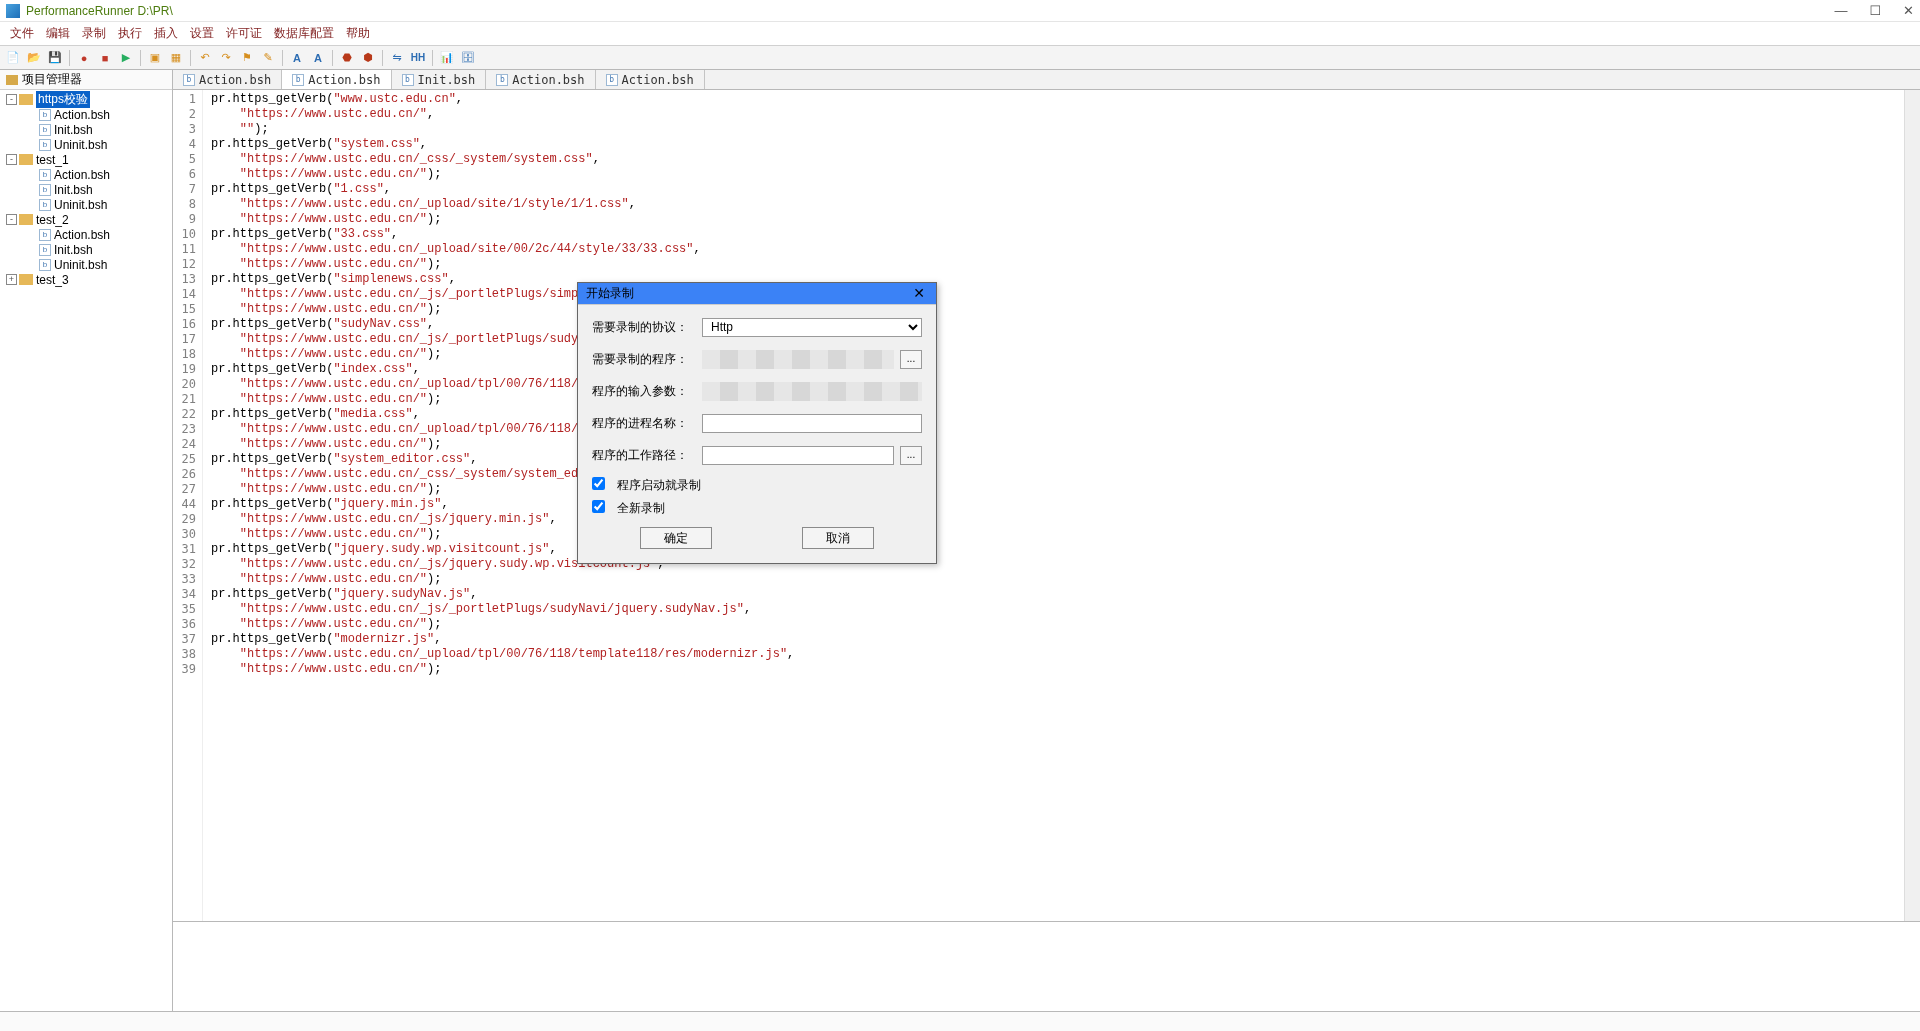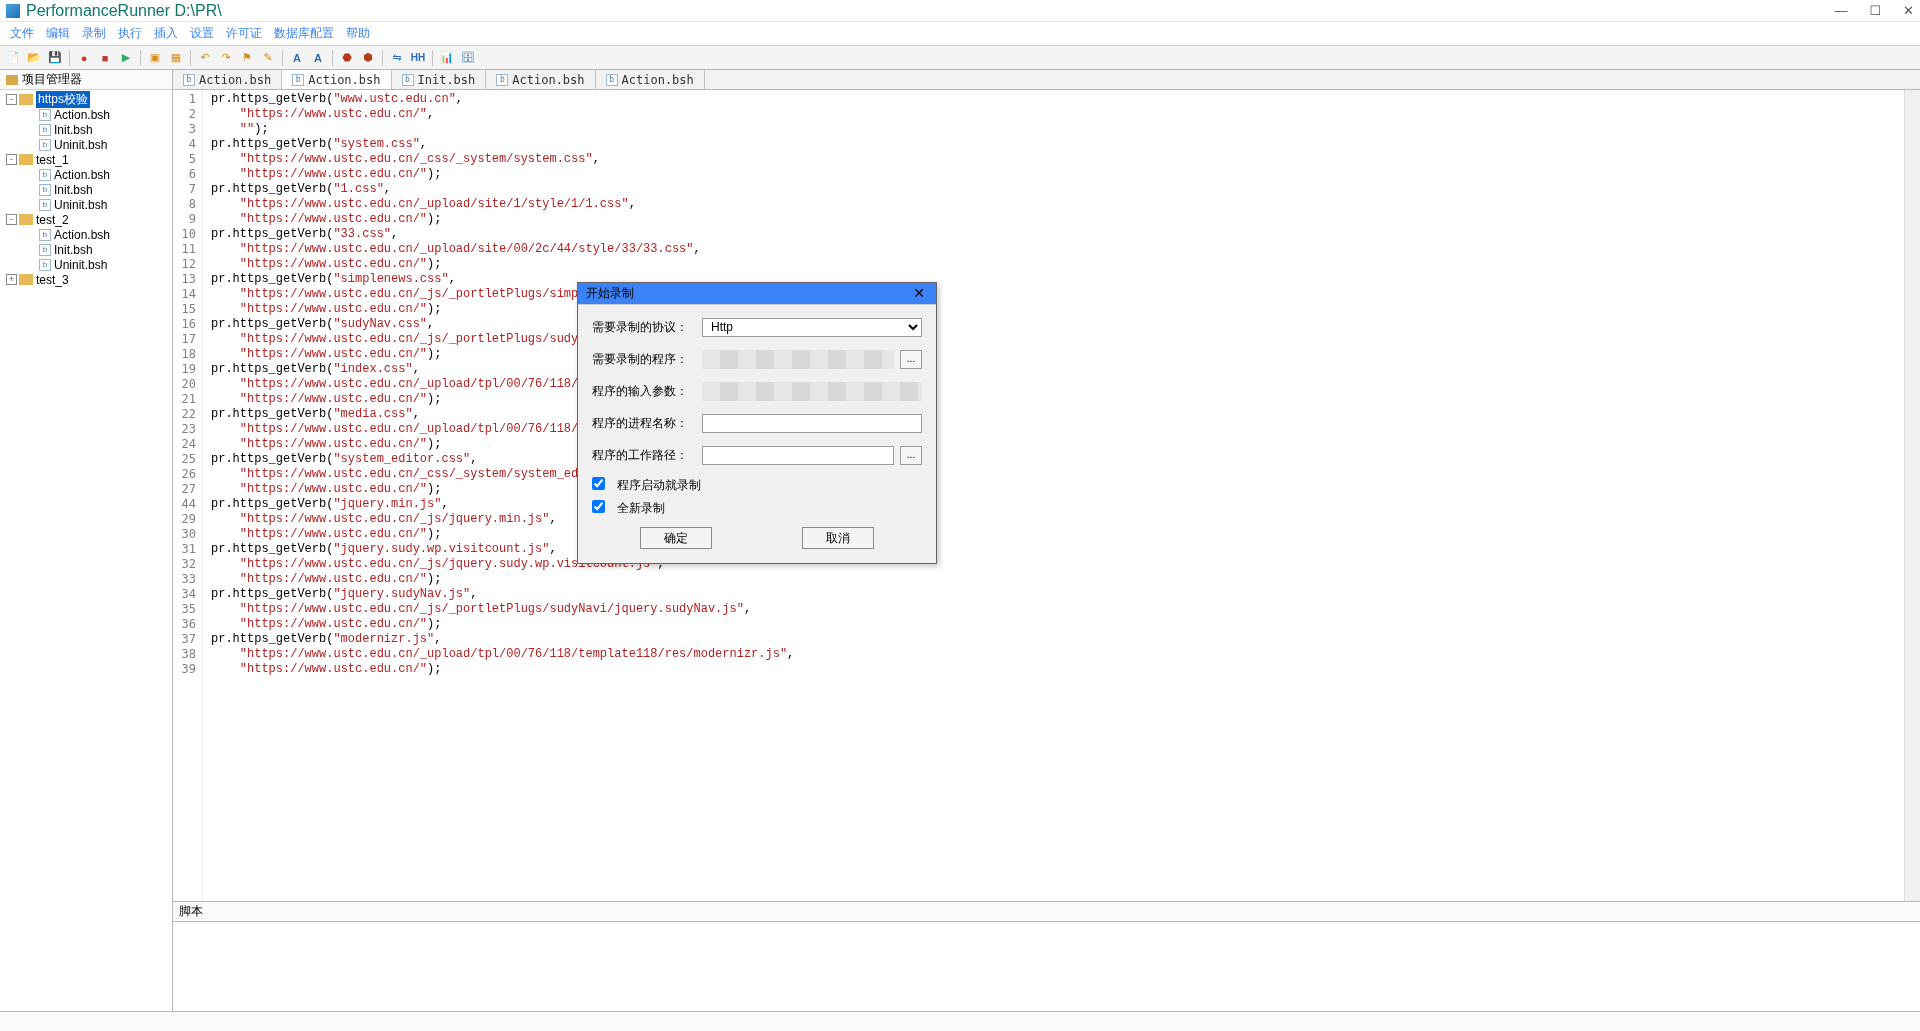--- a/index.html
+++ b/index.html
@@ -1,22 +1,22 @@
 <!DOCTYPE html>
 <html><head>
 <meta charset="utf-8">
 <style>
 * { box-sizing: border-box; margin: 0; padding: 0; }
 body { font-family: "Microsoft YaHei", Tahoma, sans-serif; font-size: 12px; background: #fff; overflow: hidden; width: 1920px; height: 1031px; }
 .titlebar { height: 22px; display: flex; align-items: center; padding: 0 6px; background: #fff; border-bottom: 1px solid #e5e5e5; }
 .titlebar .app-icon { width: 14px; height: 14px; background: linear-gradient(135deg,#4aa3df,#1e6fb8); margin-right: 6px; }
-.titlebar .title { color: #0f766e; font-size: 16px; }
+.titlebar .title { color: #4d7c0f; font-size: 12px; }
 .titlebar .win-controls { margin-left: auto; display: flex; gap: 22px; color: #555; font-size: 13px; }
 .menubar { height: 24px; display: flex; align-items: center; padding: 0 4px; background: #fff; border-bottom: 1px solid #d0d0d0; }
-.menubar .menu-item { padding: 4px 6px; color: #3b82f6; cursor: default; }
+.menubar .menu-item { padding: 4px 6px; color: #7f1d1d; cursor: default; }
 .toolbar { height: 24px; display: flex; align-items: center; padding: 0 4px; gap: 3px; background: #f4f4f4; border-bottom: 1px solid #b8b8b8; }
 .tb-btn { width: 18px; height: 18px; display: flex; align-items: center; justify-content: center; font-size: 11px; cursor: pointer; }
 .tb-sep { width: 1px; height: 16px; background: #c4c4c4; margin: 0 2px; }
 .main-area { display: flex; height: calc(100% - 22px - 24px - 24px - 20px); }
 .sidebar { width: 173px; border-right: 1px solid #b8b8b8; display: flex; flex-direction: column; }
 .sidebar-header { height: 20px; background: #fafafa; border-bottom: 1px solid #d0d0d0; display: flex; align-items: center; padding: 0 6px; gap: 4px; }
 .sidebar-header .icon { width: 12px; height: 10px; background: #d6a94a; }
 .tree { flex: 1; overflow: auto; padding: 2px 0; }
 .tree-node { display: flex; align-items: center; height: 15px; padding-left: 4px; white-space: nowrap; }
 .tree-node .exp { width: 11px; height: 11px; border: 1px solid #888; font-size: 9px; line-height: 9px; text-align: center; color: #555; margin-right: 2px; cursor: pointer; }
@@ -248,23 +248,20 @@
           <div>34</div>
           <div>35</div>
           <div>36</div>
           <div>37</div>
           <div>38</div>
           <div>39</div>
         </div>
       <div class="code" id="code"><div><span class="k">pr.https_getVerb(</span><span class="s">"www.ustc.edu.cn"</span><span class="k">,</span></div><div><span class="k">    </span><span class="s">"https://www.ustc.edu.cn/"</span><span class="k">,</span></div><div><span class="k">    </span><span class="s">""</span><span class="k">);</span></div><div><span class="k">pr.https_getVerb(</span><span class="s">"system.css"</span><span class="k">,</span></div><div><span class="k">    </span><span class="s">"https://www.ustc.edu.cn/_css/_system/system.css"</span><span class="k">,</span></div><div><span class="k">    </span><span class="s">"https://www.ustc.edu.cn/"</span><span class="k">);</span></div><div><span class="k">pr.https_getVerb(</span><span class="s">"1.css"</span><span class="k">,</span></div><div><span class="k">    </span><span class="s">"https://www.ustc.edu.cn/_upload/site/1/style/1/1.css"</span><span class="k">,</span></div><div><span class="k">    </span><span class="s">"https://www.ustc.edu.cn/"</span><span class="k">);</span></div><div><span class="k">pr.https_getVerb(</span><span class="s">"33.css"</span><span class="k">,</span></div><div><span class="k">    </span><span class="s">"https://www.ustc.edu.cn/_upload/site/00/2c/44/style/33/33.css"</span><span class="k">,</span></div><div><span class="k">    </span><span class="s">"https://www.ustc.edu.cn/"</span><span class="k">);</span></div><div><span class="k">pr.https_getVerb(</span><span class="s">"simplenews.css"</span><span class="k">,</span></div><div><span class="k">    </span><span class="s">"https://www.ustc.edu.cn/_js/_portletPlugs/simpleNews/css/simplenews.css"</span></div><div><span class="k">    </span><span class="s">"https://www.ustc.edu.cn/"</span><span class="k">);</span></div><div><span class="k">pr.https_getVerb(</span><span class="s">"sudyNav.css"</span><span class="k">,</span></div><div><span class="k">    </span><span class="s">"https://www.ustc.edu.cn/_js/_portletPlugs/sudyNavi/css/sudyNav.css"</span><span class="k">,</span></div><div><span class="k">    </span><span class="s">"https://www.ustc.edu.cn/"</span><span class="k">);</span></div><div><span class="k">pr.https_getVerb(</span><span class="s">"index.css"</span><span class="k">,</span></div><div><span class="k">    </span><span class="s">"https://www.ustc.edu.cn/_upload/tpl/00/76/118/template118/res/index.css"</span></div><div><span class="k">    </span><span class="s">"https://www.ustc.edu.cn/"</span><span class="k">);</span></div><div><span class="k">pr.https_getVerb(</span><span class="s">"media.css"</span><span class="k">,</span></div><div><span class="k">    </span><span class="s">"https://www.ustc.edu.cn/_upload/tpl/00/76/118/template118/res/media.css"</span></div><div><span class="k">    </span><span class="s">"https://www.ustc.edu.cn/"</span><span class="k">);</span></div><div><span class="k">pr.https_getVerb(</span><span class="s">"system_editor.css"</span><span class="k">,</span></div><div><span class="k">    </span><span class="s">"https://www.ustc.edu.cn/_css/_system/system_editor.css"</span><span class="k">,</span></div><div><span class="k">    </span><span class="s">"https://www.ustc.edu.cn/"</span><span class="k">);</span></div><div><span class="k">pr.https_getVerb(</span><span class="s">"jquery.min.js"</span><span class="k">,</span></div><div><span class="k">    </span><span class="s">"https://www.ustc.edu.cn/_js/jquery.min.js"</span><span class="k">,</span></div><div><span class="k">    </span><span class="s">"https://www.ustc.edu.cn/"</span><span class="k">);</span></div><div><span class="k">pr.https_getVerb(</span><span class="s">"jquery.sudy.wp.visitcount.js"</span><span class="k">,</span></div><div><span class="k">    </span><span class="s">"https://www.ustc.edu.cn/_js/jquery.sudy.wp.visitcount.js"</span><span class="k">,</span></div><div><span class="k">    </span><span class="s">"https://www.ustc.edu.cn/"</span><span class="k">);</span></div><div><span class="k">pr.https_getVerb(</span><span class="s">"jquery.sudyNav.js"</span><span class="k">,</span></div><div><span class="k">    </span><span class="s">"https://www.ustc.edu.cn/_js/_portletPlugs/sudyNavi/jquery.sudyNav.js"</span><span class="k">,</span></div><div><span class="k">    </span><span class="s">"https://www.ustc.edu.cn/"</span><span class="k">);</span></div><div><span class="k">pr.https_getVerb(</span><span class="s">"modernizr.js"</span><span class="k">,</span></div><div><span class="k">    </span><span class="s">"https://www.ustc.edu.cn/_upload/tpl/00/76/118/template118/res/modernizr.js"</span><span class="k">,</span></div><div><span class="k">    </span><span class="s">"https://www.ustc.edu.cn/"</span><span class="k">);</span></div></div>
       <div class="vscroll"></div>
     </div>
-    <div class="bottom-tabs">
-      <span>脚本</span>
-    </div>
     <div class="out-panel">
       <div class="out-body"></div>
     </div>
   </div>
 </div>
 
 <div class="statusbar" id="statusbar">
     <span class="stab">生成器</span>
     <span class="stab">执行器</span>
     <span class="stab">分析器</span>

